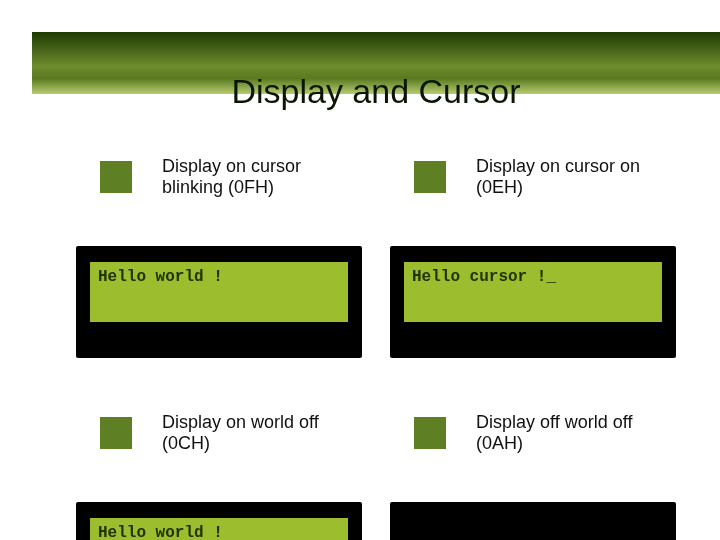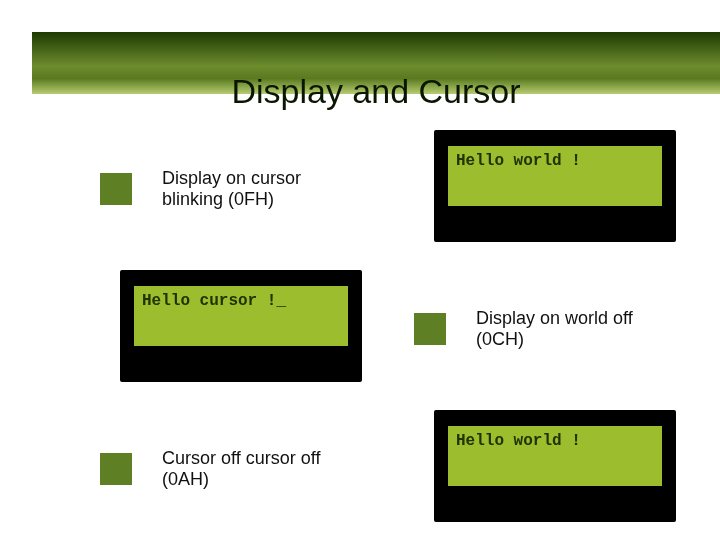--- a/index.html
+++ b/index.html
@@ -45,21 +45,20 @@
     width: 8px;
     height: 8px;
     background: #5f7f25;
     flex: 0 0 auto;
   }
 
   .lcd {
     background: #000;
     padding: 16px 14px 36px 14px;
     border-radius: 2px;
-    margin-left: 44px;
   }
   .lcd-inner {
     background: #9bbd2e;
     height: 60px;
     padding: 6px 8px;
     font-family: "Courier New", Courier, monospace;
     font-weight: bold;
     font-size: 16px;
     color: #203300;
     white-space: pre;
@@ -122,35 +121,39 @@
   <h1>Display and Cursor</h1>
 </div>
 
 <div class="content">
   <div class="grid">
 
     <div class="bullet-line">
       <span class="bullet"></span>
       <span>Display on cursor blinking (0FH)</span>
     </div>
+    <div class="bullet-line">
+      <span class="bullet"></span>
+      <span>Display on cursor on (0EH)</span>
+    </div>
 
     <div class="lcd">
       <div class="lcd-inner">Hello world !</div>
     </div>
     <div class="lcd">
       <div class="lcd-inner">Hello cursor !_</div>
     </div>
 
     <div class="bullet-line">
       <span class="bullet"></span>
       <span>Display on world off (0CH)</span>
     </div>
     <div class="bullet-line">
       <span class="bullet"></span>
-      <span>Cursor off cursor off (0AH)</span>
+      <span>Display off world off (0AH)</span>
     </div>
 
     <div class="lcd">
       <div class="lcd-inner">Hello world !</div>
     </div>
     <div class="lcd off">
       <div class="lcd-inner" style="background:#000;"></div>
     </div>
 
   </div>

